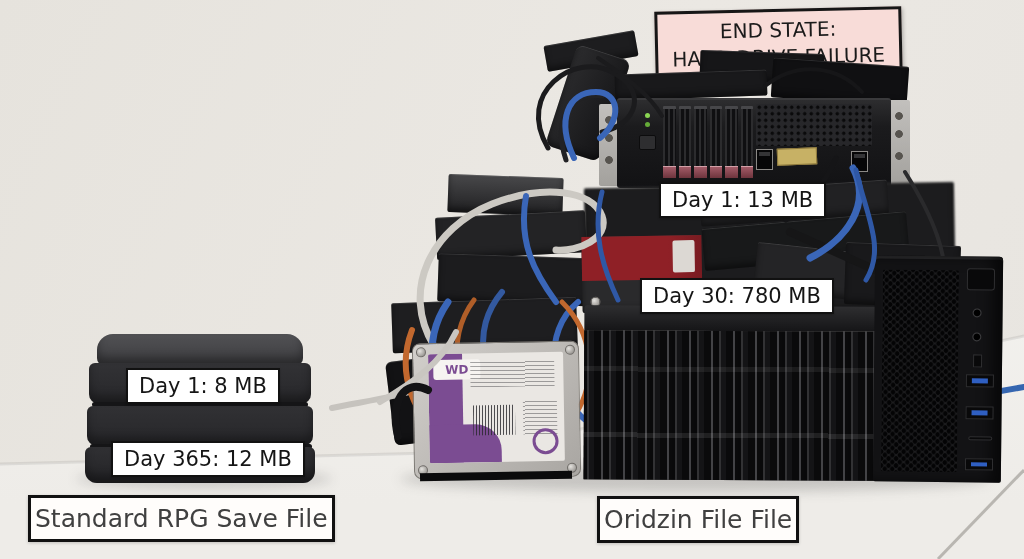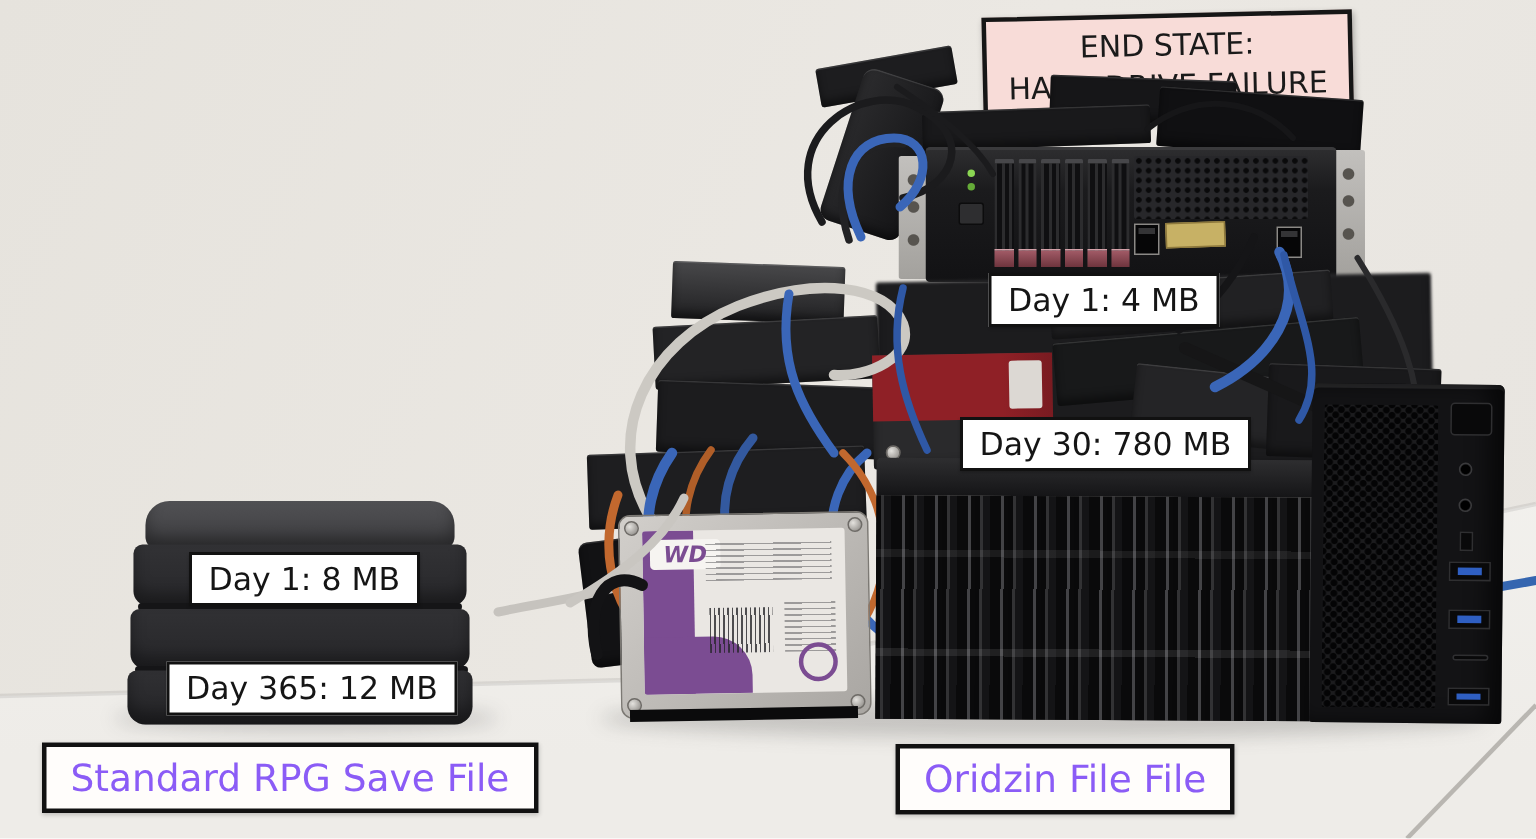--- a/index.html
+++ b/index.html
@@ -21,21 +21,21 @@
   .shadow { position:absolute; border-radius:50%; filter:blur(6px); }
 
   
   .tag {
     position:absolute; background:#ffffff; border:2px solid #111;
     color:#151515; font-size:21px; line-height:1.25; padding:3px 11px;
     white-space:nowrap; box-shadow:0 1px 2px rgba(0,0,0,.25);
   }
   .caption {
     position:absolute; background:#fffdfb; border:3px solid #111;
-    color:#8b5cf6; font-size:25px; padding:6px 16px; white-space:nowrap;
+    color:#404040; font-size:25px; padding:6px 4px; white-space:nowrap;
     box-shadow:0 1px 3px rgba(0,0,0,.2);
   }
   #end-sign {
     position:absolute; left:655px; top:9px; background:#f8dcd8;
     border:3px solid #161616; color:#1a1a1a; text-align:center;
     font-size:20px; line-height:1.35; padding:5px 14px; white-space:nowrap;
     transform:rotate(-1.3deg); box-shadow:1px 2px 4px rgba(0,0,0,.3);
   }
 
   
@@ -78,21 +78,21 @@
   #wd-frame { position:absolute; left:413px; top:342px; width:167px; height:136px;
     background:linear-gradient(135deg,#d2cfcb,#a9a6a2); border:1px solid #7c7974;
     border-radius:8px; transform:rotate(-1deg); }
   .screw { position:absolute; width:10px; height:10px; border-radius:50%;
     background:radial-gradient(circle at 35% 35%,#e4e2de,#85827e); border:1px solid #6e6b67; }
   #wd-label { position:absolute; left:15px; top:10px; right:15px; bottom:15px;
     background:#eae7e3; border-radius:2px; overflow:hidden; }
   #wd-band { position:absolute; left:0; top:0; bottom:0; width:34px; background:#7b4c92; }
   #wd-chip { position:absolute; left:5px; top:6px; width:47px; height:20px; background:#f6f4f1;
     border-radius:3px; display:flex; align-items:center; justify-content:center;
-    font-size:15px; font-weight:bold; color:#7b4c92;font-style:italic; }
+    font-size:12px; font-weight:bold; color:#7b4c92; }
   #wd-blob { position:absolute; left:0; bottom:0; width:72px; height:38px; background:#7b4c92;
     border-radius:0 26px 0 0; }
   #wd-badge { position:absolute; right:6px; bottom:7px; width:26px; height:26px; border-radius:50%;
     border:3px solid #7b4c92; }
   .wd-lines { position:absolute; background:repeating-linear-gradient(0deg,rgba(40,40,45,.4) 0 1px,transparent 1px 4px); }
   #wd-barcode { position:absolute; left:44px; top:52px; width:42px; height:30px;
     background:repeating-linear-gradient(90deg,#26262a 0 1px,transparent 1px 3px); opacity:.8; }
   #wd-pcb { position:absolute; left:420px; top:472px; width:152px; height:8px; background:#0b0b0c; transform:rotate(-1deg); }
 
   
@@ -258,19 +258,19 @@
   <div class="ext" style="left:97px;top:334px;width:206px;height:32px;background:linear-gradient(180deg,#515154,#3c3c3f);border-radius:16px 16px 8px 8px"></div>
   <div class="ext" style="left:89px;top:363px;width:222px;height:41px;background:linear-gradient(180deg,#323235,#27272a);border-radius:6px 6px 10px 10px"></div>
   <div class="abs" style="left:92px;top:402px;width:216px;height:5px;background:#151517;border-radius:3px"></div>
   <div class="ext" style="left:87px;top:406px;width:226px;height:40px;background:linear-gradient(180deg,#313134,#262629);border-radius:6px 6px 10px 10px"></div>
   <div class="abs" style="left:90px;top:444px;width:222px;height:5px;background:#151517;border-radius:3px"></div>
   <div class="ext" style="left:85px;top:447px;width:230px;height:36px;background:linear-gradient(180deg,#303033,#242427);border-radius:6px 6px 12px 12px"></div>
 
   <div class="tag" style="left:126px;top:368px">Day 1: 8 MB</div>
   <div class="tag" style="left:111px;top:441px">Day 365: 12 MB</div>
 
-  <div class="tag" style="left:659px;top:182px">Day 1: 4 MB</div>
+  <div class="tag" style="left:659px;top:182px">Day 1: 13 MB</div>
   <div class="tag" style="left:640px;top:278px">Day 30: 780 MB</div>
 
   <div class="caption" style="left:28px;top:495px">Standard RPG Save File</div>
   <div class="caption" style="left:597px;top:496px">Oridzin File File</div>
 
 </div>
 
 </body></html>

